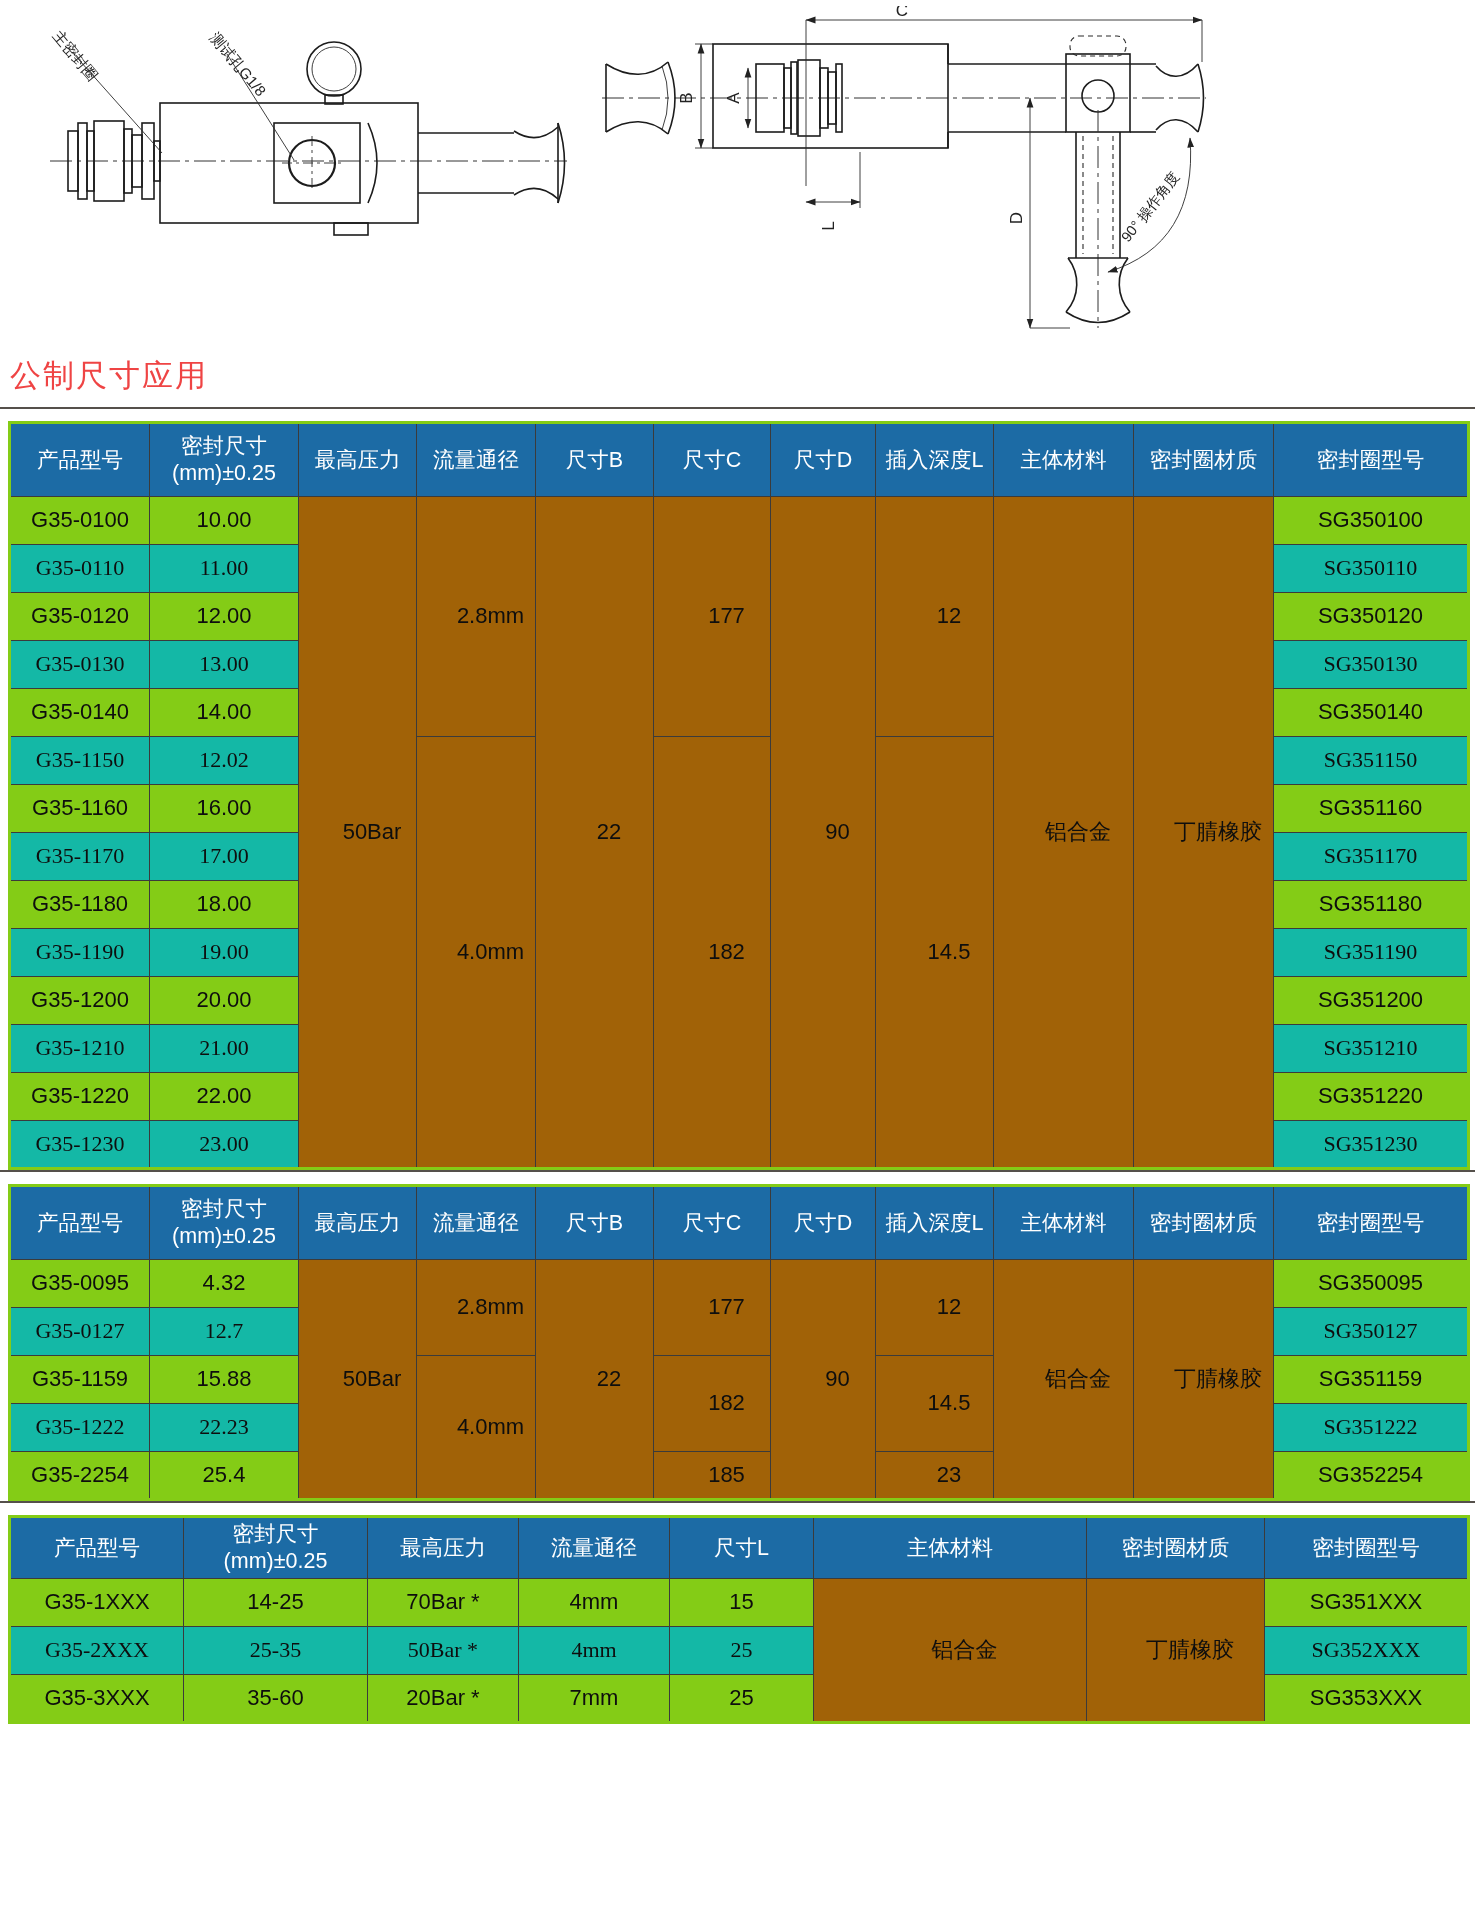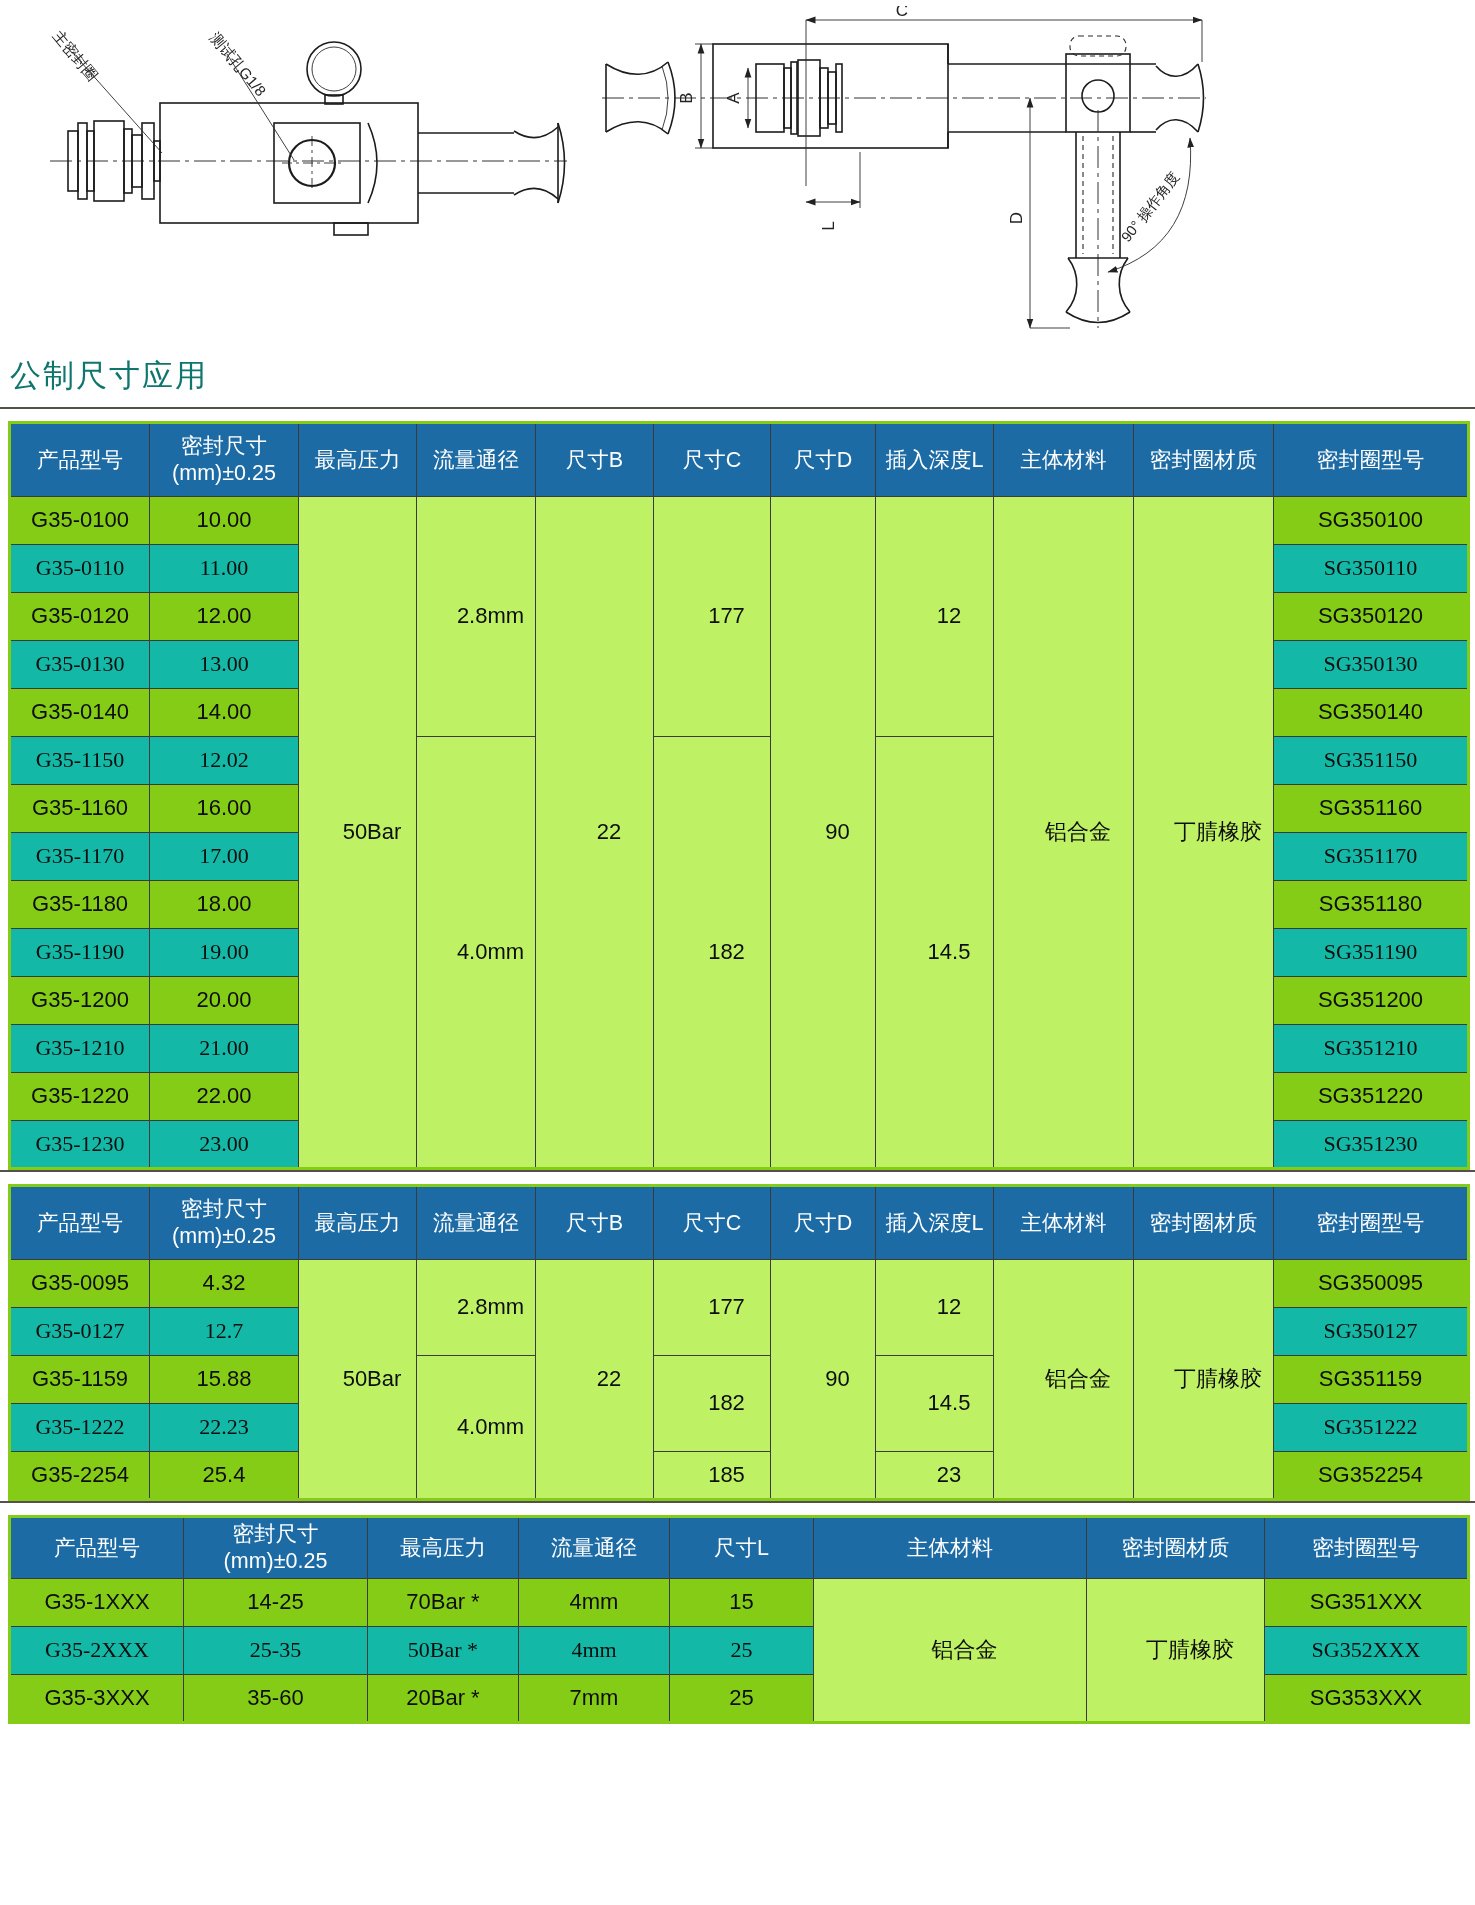--- a/index.html
+++ b/index.html
@@ -11,39 +11,39 @@
   .drawings{position:relative;width:1475px;height:352px;}
   .drawings svg{position:absolute;}
   svg text{font-family:"Liberation Sans","DejaVu Sans",sans-serif;fill:#232323;}
   .dline{stroke:#1c1c1c;stroke-width:1.6;fill:none;}
   .dthin{stroke:#2a2a2a;stroke-width:0.9;fill:none;}
   .cdash{stroke:#333;stroke-width:1;fill:none;stroke-dasharray:22 5 4 5;}
   .phant{stroke:#2a2a2a;stroke-width:1.1;fill:none;stroke-dasharray:5 4;}
 
   .section{padding:0 8px;}
   .sec-title{
-    font-size:31px;color:#0f766e;font-weight:500;letter-spacing:2px;
+    font-size:31px;color:#ef4444;font-weight:500;letter-spacing:2px;
     margin:30px 0 13px 2px;line-height:1.15;
   }
   .sec-title.first{margin-top:6px;}
   .rule{height:0;border-top:2.5px solid #55504b;margin:0 0 12px -8px;width:1475px;}
 
   table{border-collapse:collapse;table-layout:fixed;width:1459px;background:#fff;}
   table{border:3px solid #84cc16;}
   th,td{border:1.5px solid #3b3b3b;text-align:center;vertical-align:middle;overflow:hidden;}
   th{
     background:#1c6ba5;color:#ffffff;font-weight:400;font-size:21.5px;
     line-height:1.22;white-space:pre-line;padding:3px 2px;height:66px;
   }
   table.t3 th{height:54px;}
   tbody tr{height:48px;}
   td{font-size:22px;color:#0e0e0e;padding:0 2px;}
   tr.dark td.r{background:#84cc16;}
   tr.light td.r{background:#14b8a6;font-family:Liberation Serif, serif;}
-  td.m{background:#bef264;padding-left:31px;}
+  td.m{background:#a16207;padding-left:31px;}
 </style>
 </head>
 <body>
 
 <div class="drawings">
 
   <svg style="left:22px;top:10px;" width="545" height="268" viewBox="0 0 545 268">
     <defs>
       <pattern id="kn-l" width="3.2" height="6" patternUnits="userSpaceOnUse">
         <rect width="3.2" height="6" fill="#f4f4f4"></rect>

